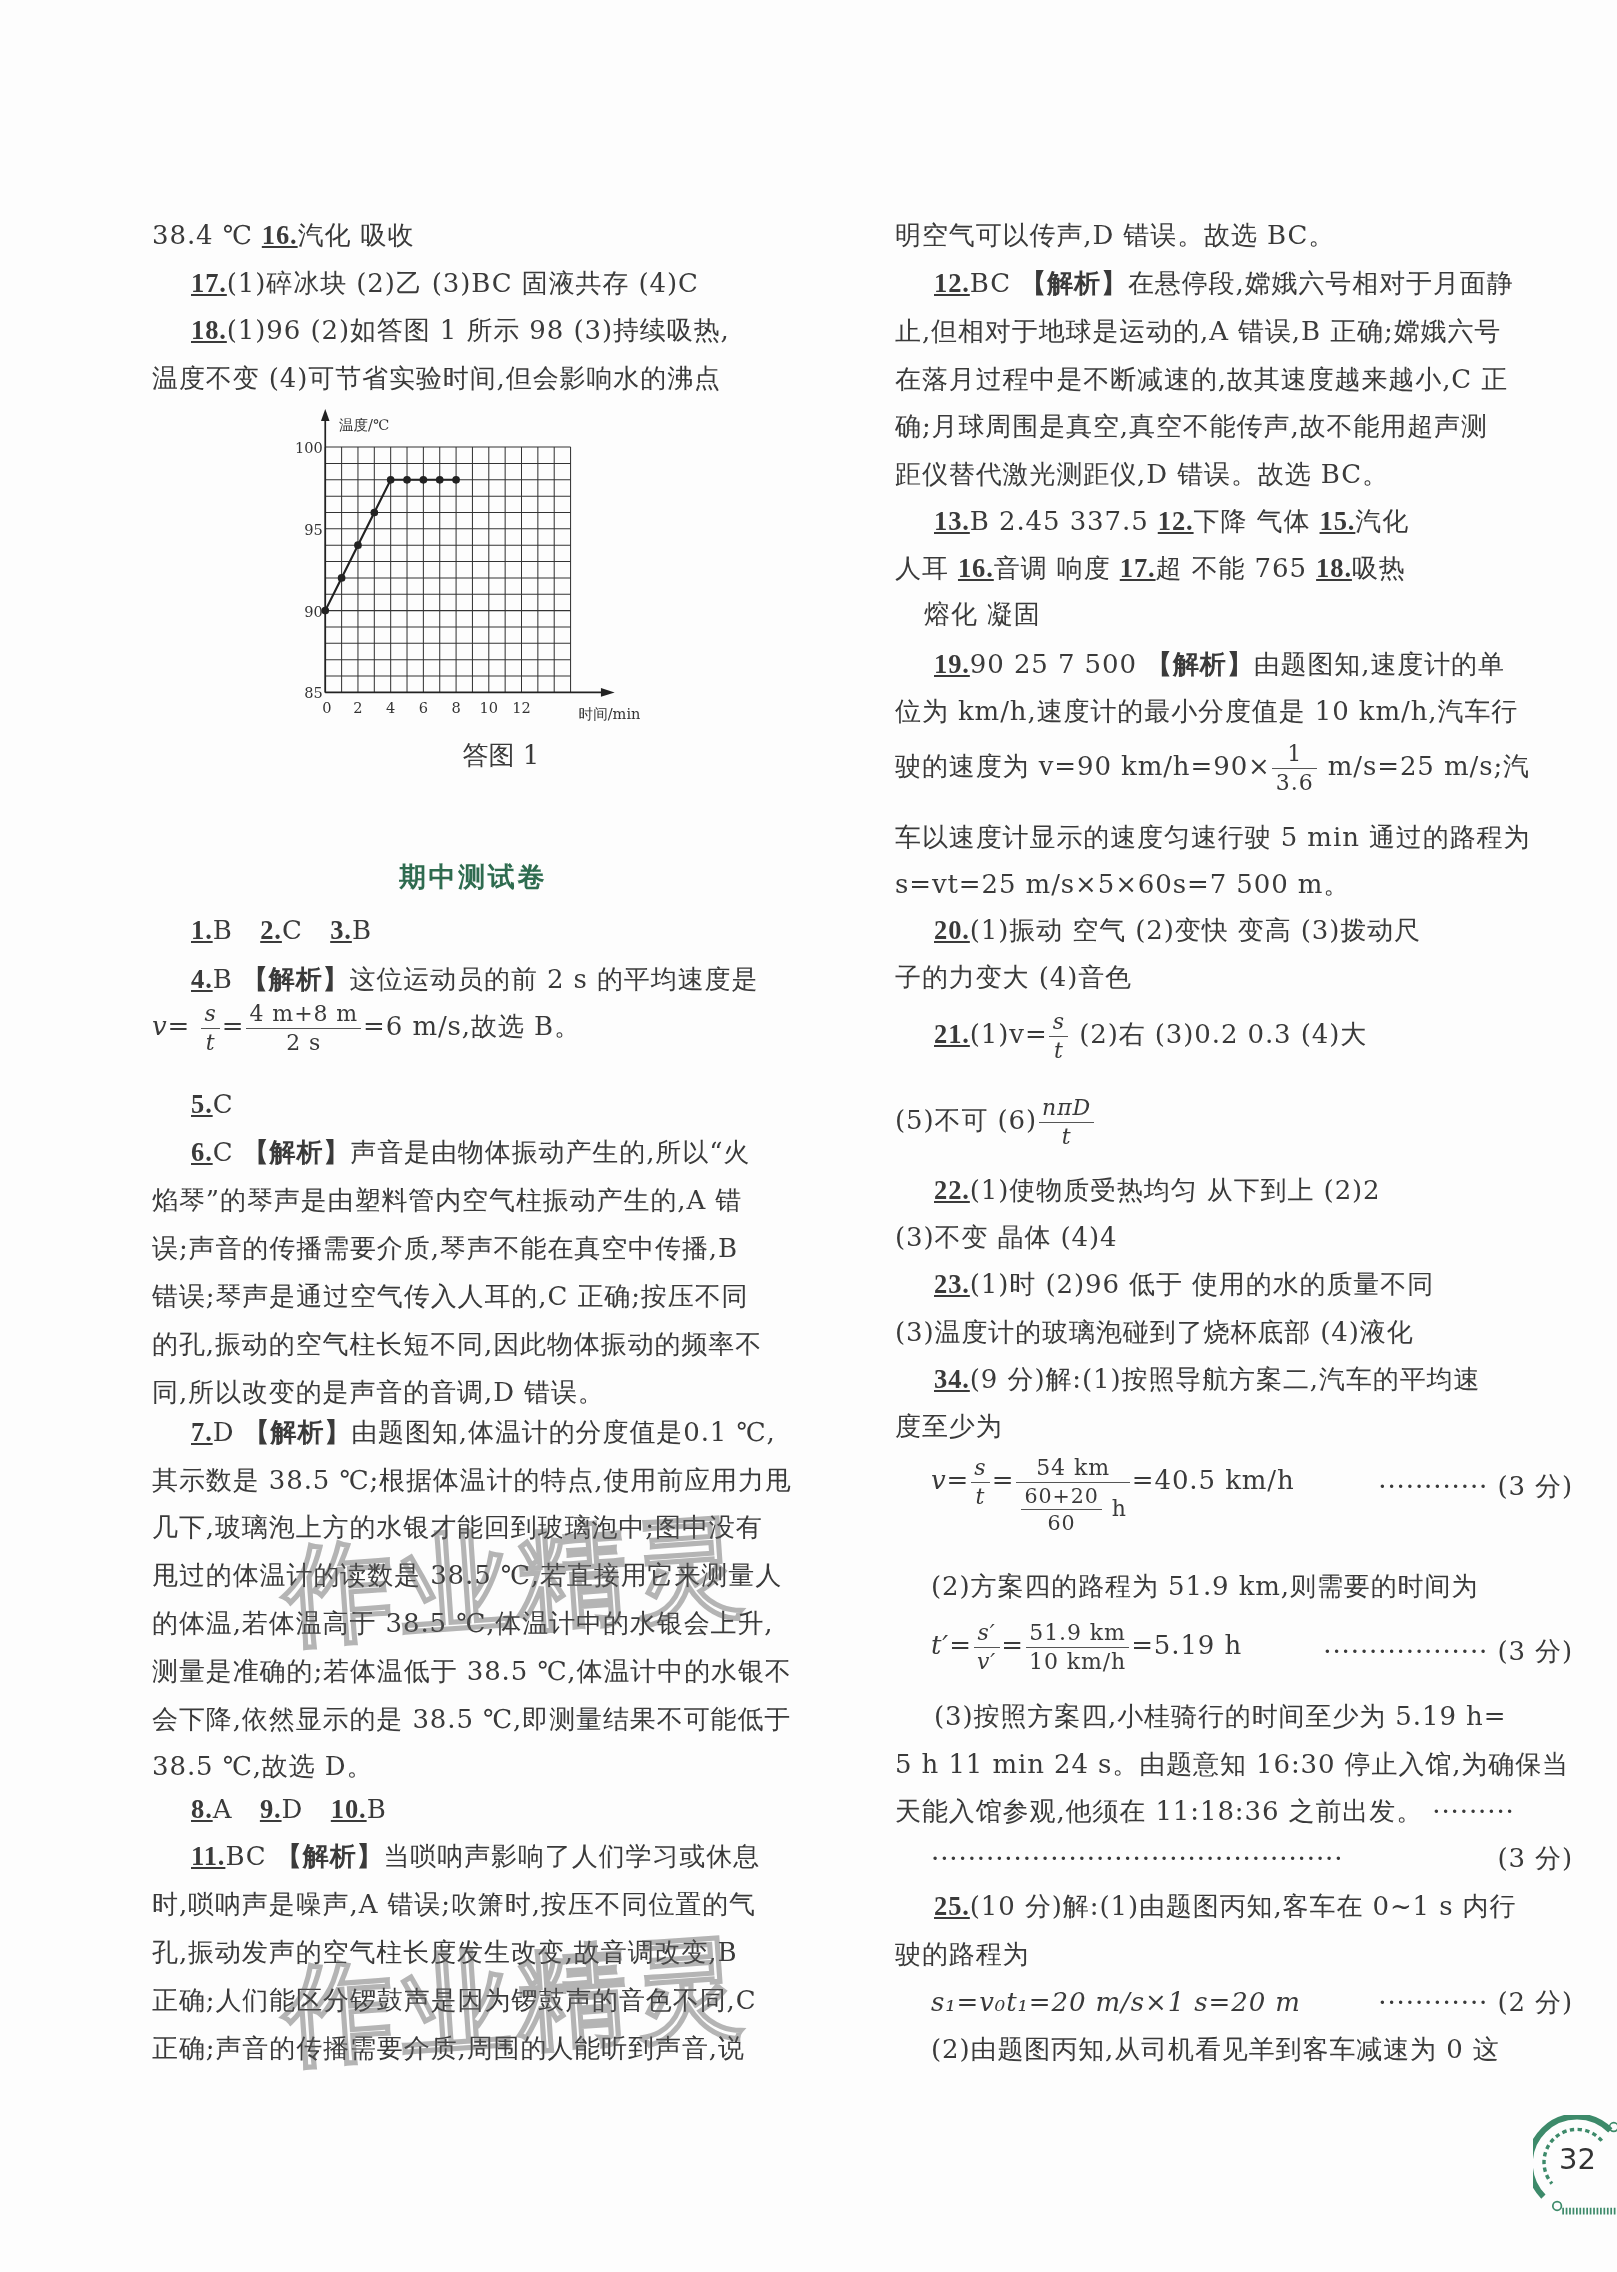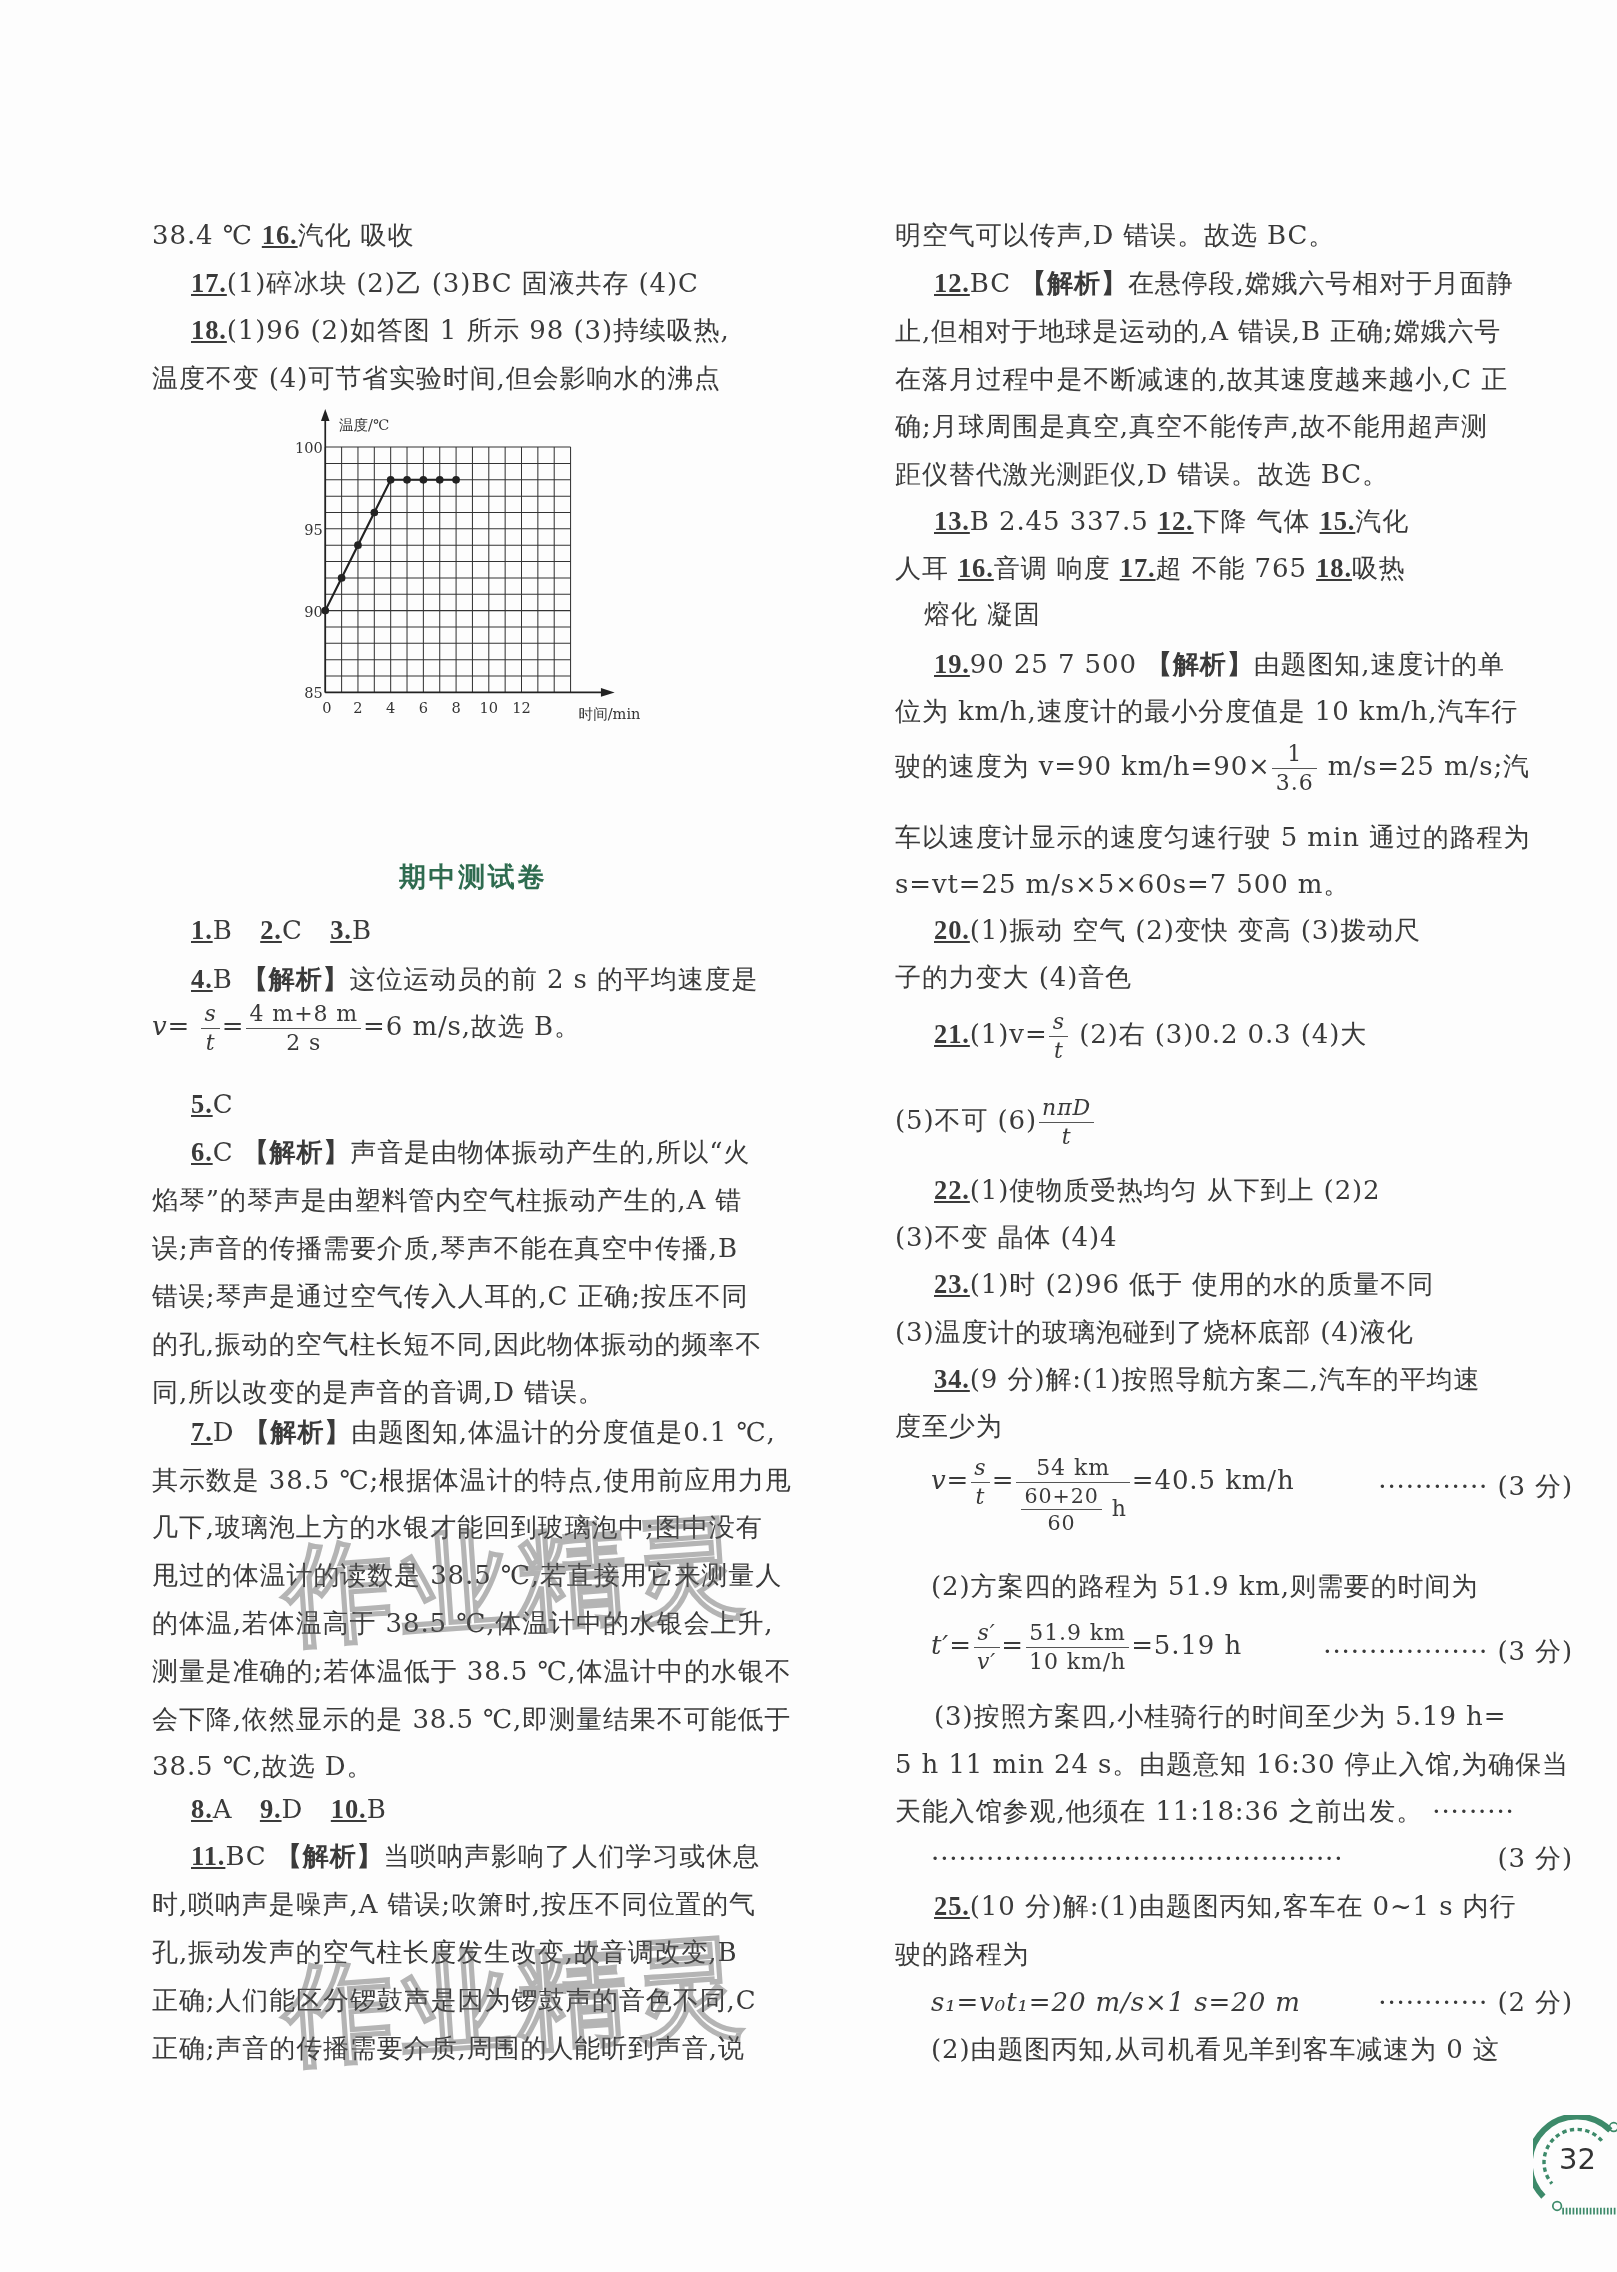--- a/index.html
+++ b/index.html
@@ -116,20 +116,21 @@
         <circle cx="59.1" cy="205.29999999999998" r="4.5" fill="#222"></circle>
         <circle cx="78.2" cy="167.1" r="4.5" fill="#222"></circle>
         <circle cx="97.30000000000001" cy="128.89999999999998" r="4.5" fill="#222"></circle>
         <circle cx="116.4" cy="90.69999999999999" r="4.5" fill="#222"></circle>
         <circle cx="135.5" cy="90.69999999999999" r="4.5" fill="#222"></circle>
         <circle cx="154.60000000000002" cy="90.69999999999999" r="4.5" fill="#222"></circle>
         <circle cx="173.70000000000002" cy="90.69999999999999" r="4.5" fill="#222"></circle>
         <circle cx="192.8" cy="90.69999999999999" r="4.5" fill="#222"></circle>
       </svg>
   </div>
+  <div class="chart-caption">答图 1</div>
 
   <div class="title">期中测试卷</div>
 
   <div class="col col-left">
     <div class="line indent" style="top:913px;">
       <b class="qn">1.</b><span>B</span>&nbsp;&nbsp;
       <b class="qn">2.</b><span>C</span>&nbsp;&nbsp;
       <b class="qn">3.</b><span>B</span>
     </div>
     <div class="line indent" style="top:962px;">

